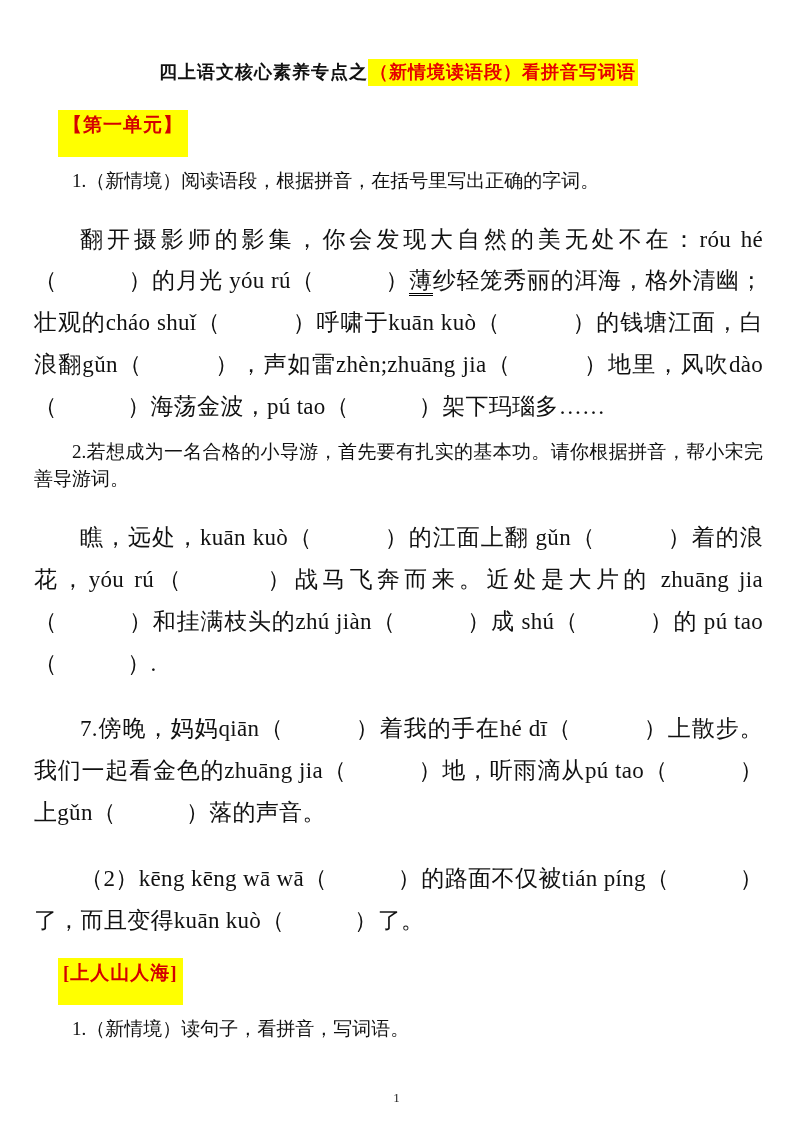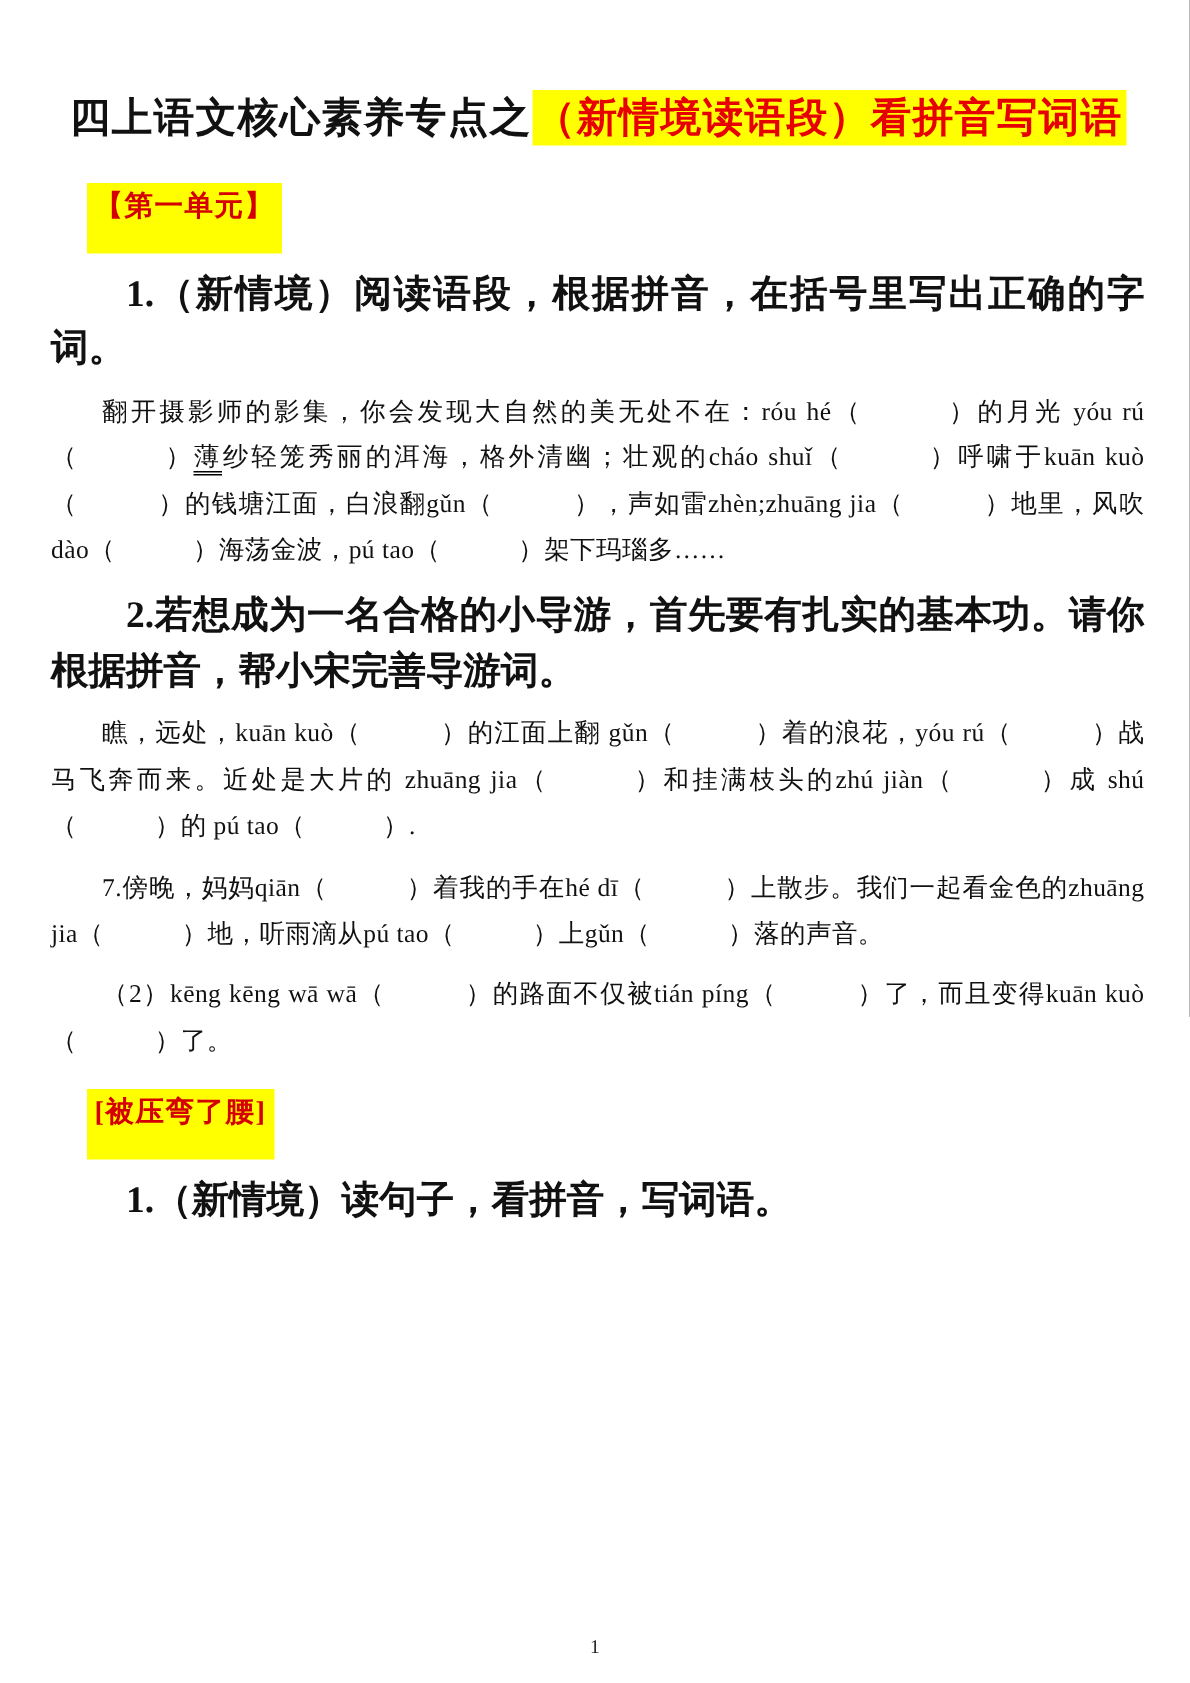--- a/index.html
+++ b/index.html
@@ -10,21 +10,21 @@
     height: 1122px;
     margin: 0 auto;
     background: #ffffff;
     overflow: hidden;
     padding: 52px 30px 0 34px;
     font-family: "Liberation Serif", "DejaVu Serif", serif;
     color: #111;
   }
   .title {
     text-align: center;
-    font-size: 27px;
+    font-size: 18px;
     font-weight: 700;
     letter-spacing: 1px;
     white-space: nowrap;
     margin: 8px 0 26px 0;
     font-family: "Liberation Serif", "DejaVu Serif", serif;
   }
   .title .hl {
     background: #ffff00;
     color: #e60000;
     padding: 3px 2px 4px 2px;
@@ -35,33 +35,33 @@
   .sec-header .hl {
     display: inline-block;
     background: #ffff00;
     color: #d40000;
     font-weight: 700;
     font-size: 19px;
     padding: 2px 5px 19px 5px;
     letter-spacing: 1px;
   }
   .instr {
-    font-size: 25px;
-    font-weight: 700;
+    font-size: 19px;
+    font-weight: 400;
     line-height: 1.45;
     text-indent: 2em;
     margin: 10px 0 8px 0;
     text-align: justify;
   }
   .body-p {
-    font-size: 17px;
+    font-size: 23px;
     line-height: 1.82;
     text-indent: 2em;
     text-align: justify;
-    margin: 8px 0 10px 0;
+    margin: 24px 0 10px 0;
     letter-spacing: 0.3px;
   }
   .dbl-u {
     border-bottom: 3px double #000;
     padding-bottom: 0px;
   }
   .page-number {
     position: absolute;
     bottom: 16px;
     left: 0;
@@ -91,21 +91,21 @@
 
   <p class="body-p">瞧，远处，kuān kuò（　　　）的江面上翻 gǔn（　　　）着的浪花，yóu rú（　　　）战马飞奔而来。近处是大片的 zhuāng jia（　　　）和挂满枝头的zhú jiàn（　　　）成 shú（　　　）的 pú tao（　　　）.</p>
 
 
   <p class="body-p">7.傍晚，妈妈qiān（　　　）着我的手在hé dī（　　　）上散步。我们一起看金色的zhuāng jia（　　　）地，听雨滴从pú tao（　　　）上gǔn（　　　）落的声音。</p>
 
   <p class="body-p">（2）kēng kēng wā wā（　　　）的路面不仅被tián píng（　　　）了，而且变得kuān kuò（　　　）了。</p>
 
 
   <div class="sec-header">
-    <span class="hl">[被压弯了腰]</span>
+    <span class="hl">[上人山人海]</span>
   </div>
 
   <p class="instr">1.（新情境）读句子，看拼音，写词语。</p>
 
 
   <div class="page-number">1</div>
 
 </div>
 
 </body></html>

